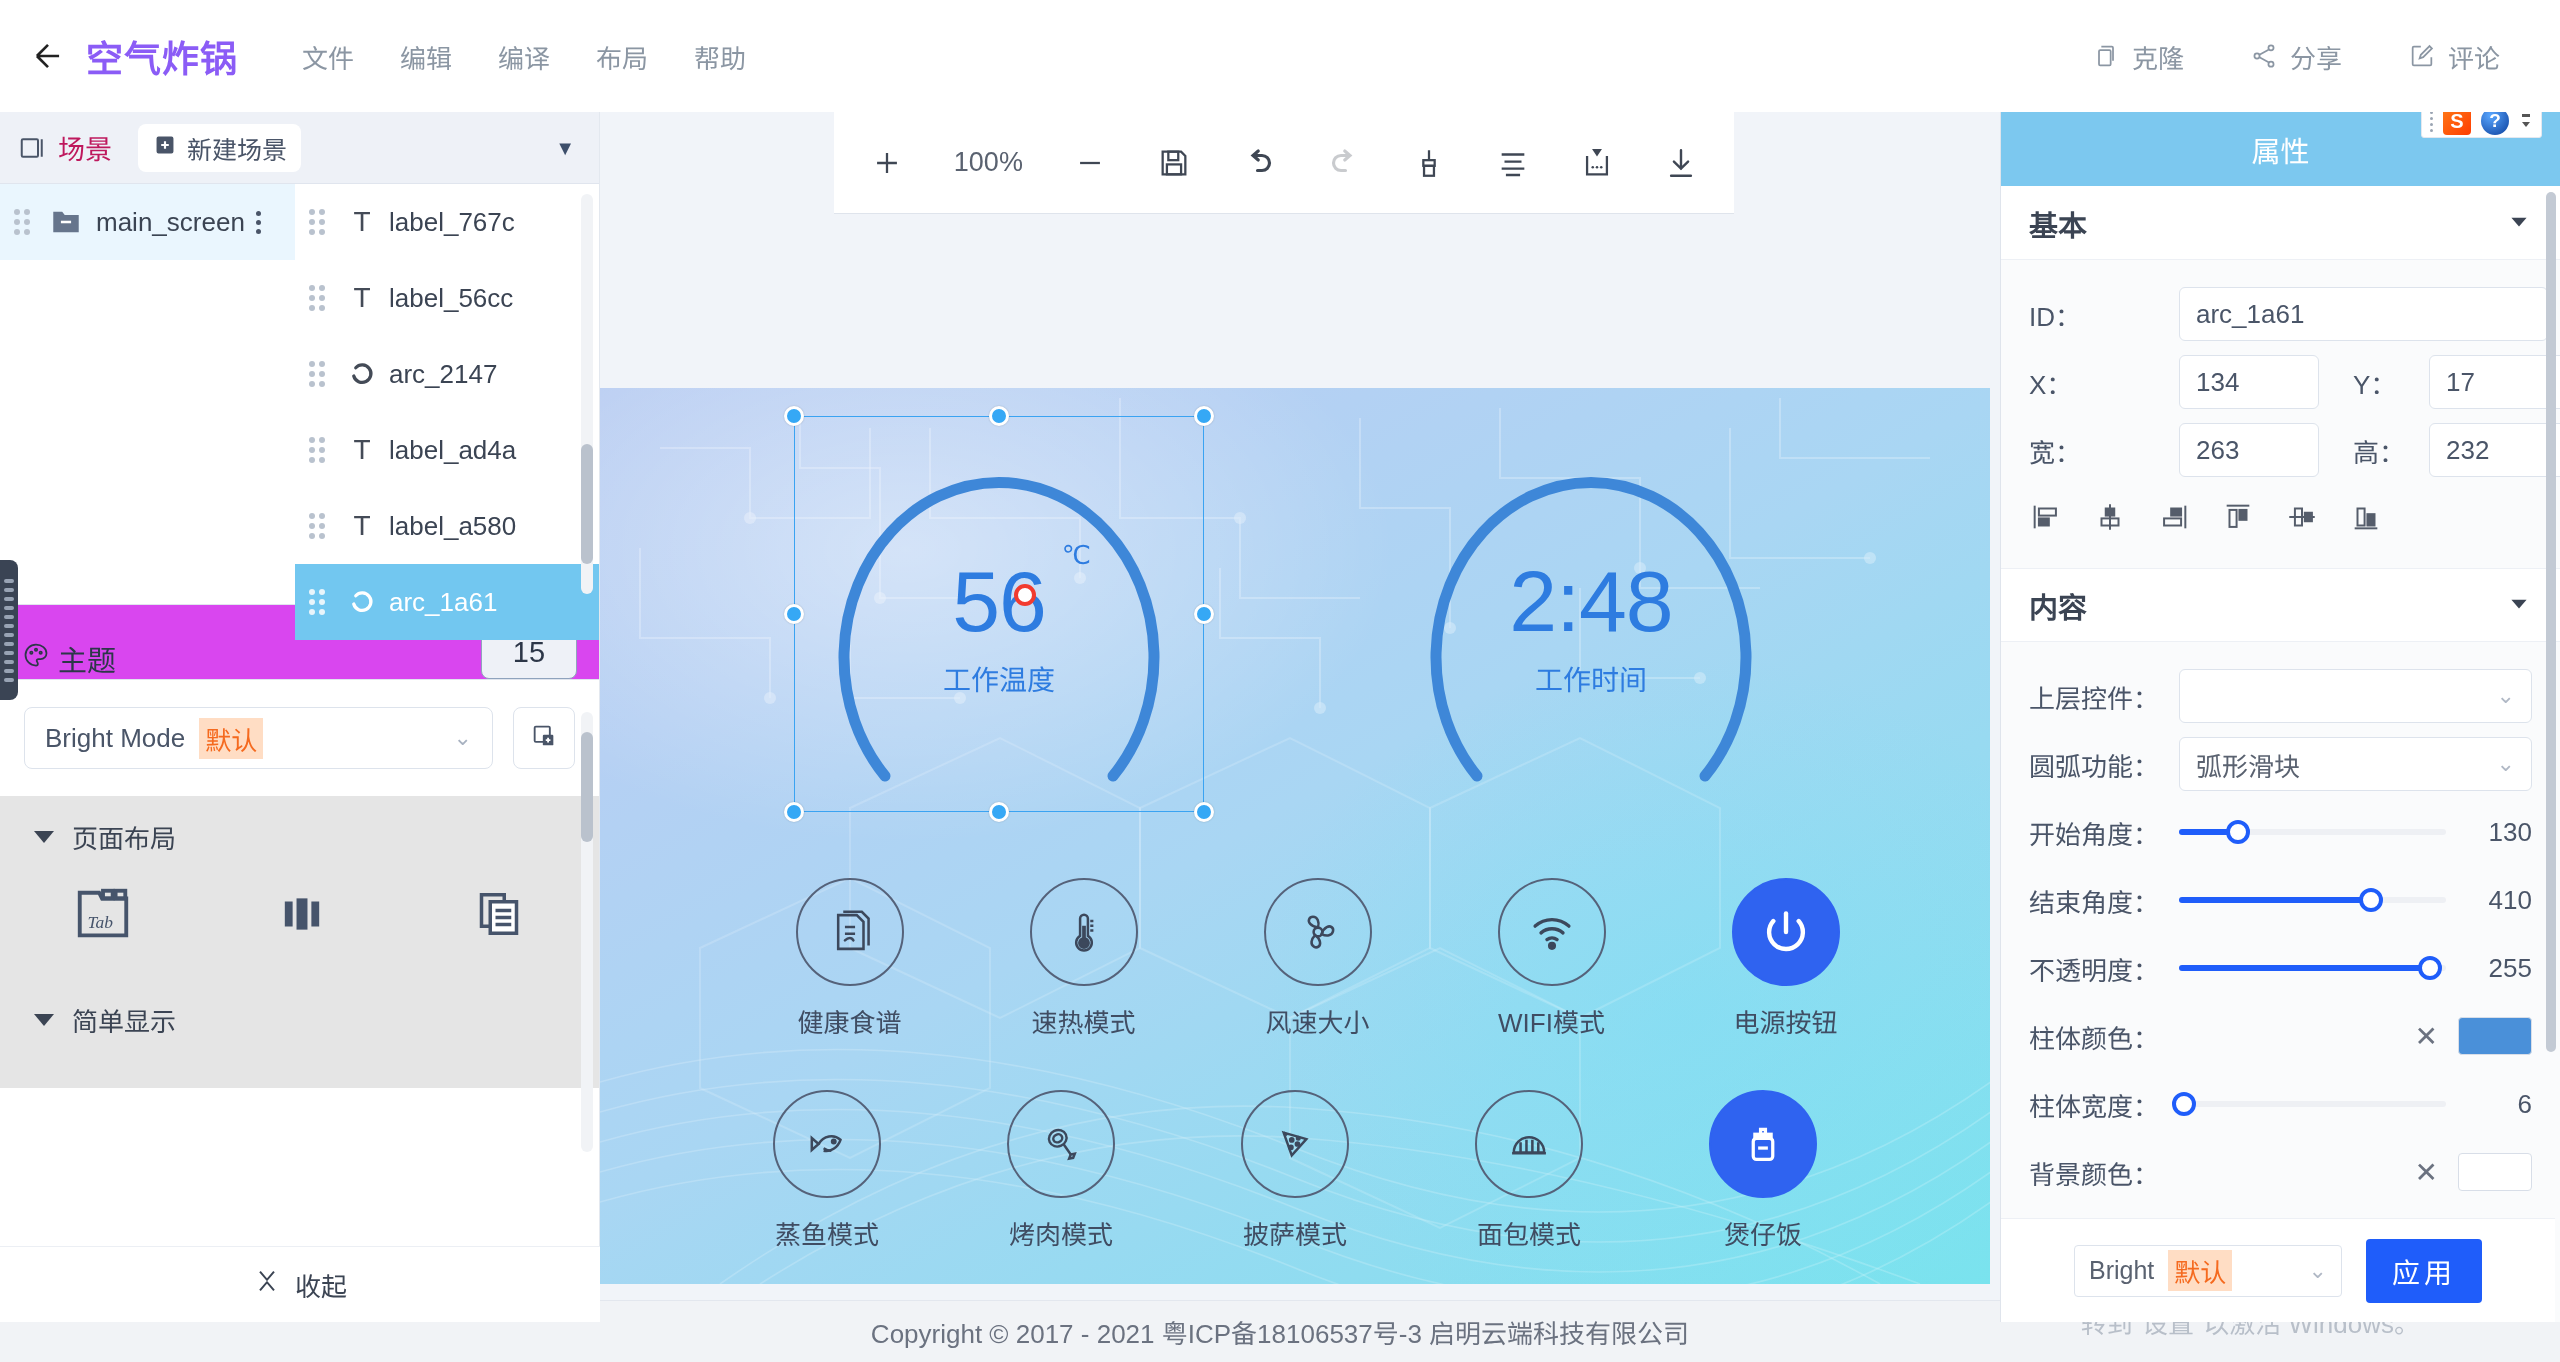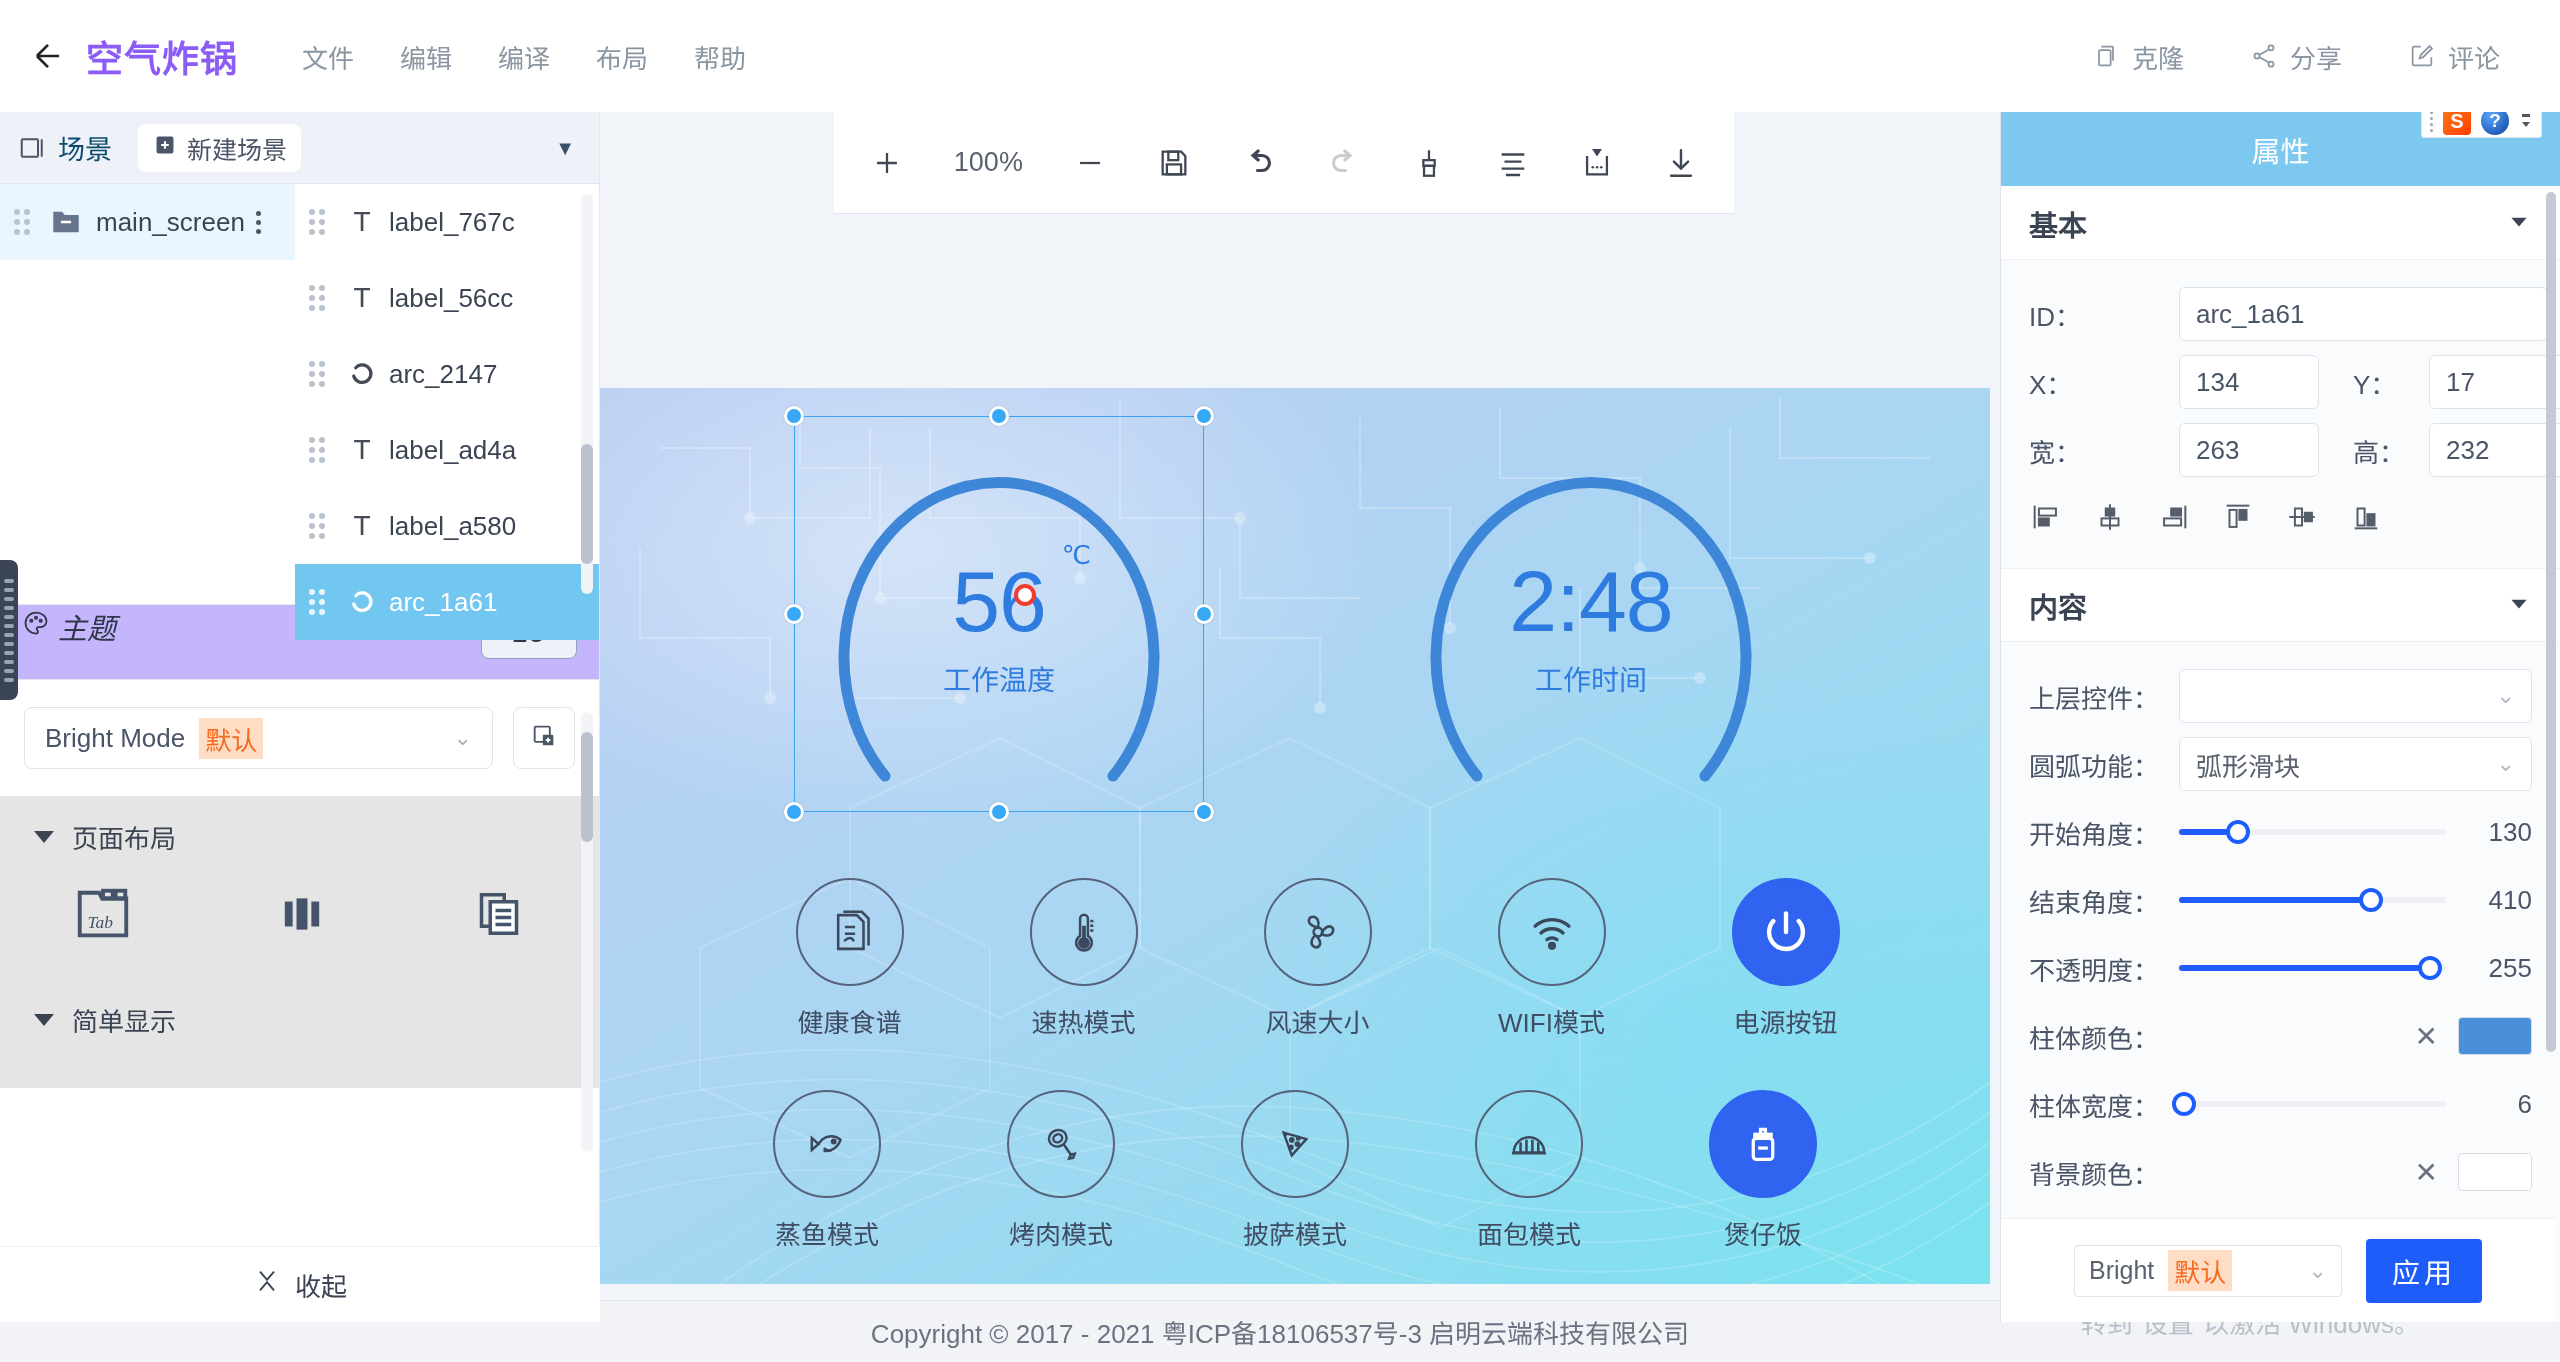--- a/index.html
+++ b/index.html
@@ -45,21 +45,21 @@
     position: absolute; top: 112px; left: 0; width: 600px; height: 1210px;
     background: #ffffff; border-right: 1px solid #e3e8ef;
     z-index: 30;
   }
   .scene-bar {
     position: relative; height: 72px; background: #eef1f7;
     display: flex; align-items: center; padding: 0 18px;
     border-bottom: 1px solid #e0e5ee;
   }
   .scene-bar .sc-icon { margin-right: 10px; color: #4a5568; display:flex; }
-  .scene-bar .sc-label { font-size: 27px; color: #0c4a6e; }
+  .scene-bar .sc-label { font-size: 27px; color: #be185d; }
   .new-scene-btn {
     margin-left: 26px; background: #fff; border-radius: 8px;
     padding: 6px 14px; display: flex; align-items: center; gap: 9px;
     font-size: 25px; color: #4a5568; cursor: pointer;
   }
   .scene-caret {
     position: absolute; right: 24px; top: 50%; transform: translateY(-50%);
     color: #3d4f6b; font-size: 20px; cursor: pointer;
   }
 
@@ -91,22 +91,22 @@
     position: absolute; right: 6px; top: 10px; width: 12px; height: 400px;
     background: #f1f3f6; border-radius: 6px;
   }
   .tree-scrollbar .thumb {
     position: absolute; left: 0; top: 250px; width: 12px; height: 120px;
     background: #bac2cd; border-radius: 6px;
   }
 
   
   .theme-bar {
-    height: 76px; background: #c4b5fd; display: flex; align-items: flex-start;
-    padding: 0 22px; border-top: 1px solid #e0e5ee; border-bottom: 1px solid #e0e5ee; font-style: italic;
+    height: 76px; background: #d946ef; display: flex; align-items: flex-end;
+    padding: 0 22px; border-top: 1px solid #e0e5ee; border-bottom: 1px solid #e0e5ee;
   }
   .theme-bar .tt { font-size: 29px; color: #2d3748; display:flex; align-items:center; gap:8px;}
   .theme-count {
     margin-left: auto; border: 1px solid #8fa3bd; border-radius: 8px;
     min-width: 96px; height: 54px; display: flex; align-items: center;
     justify-content: center; font-size: 29px; color: #2d3748; background: #eef1f7;
     cursor: pointer;
   }
 
   .theme-select-row {

